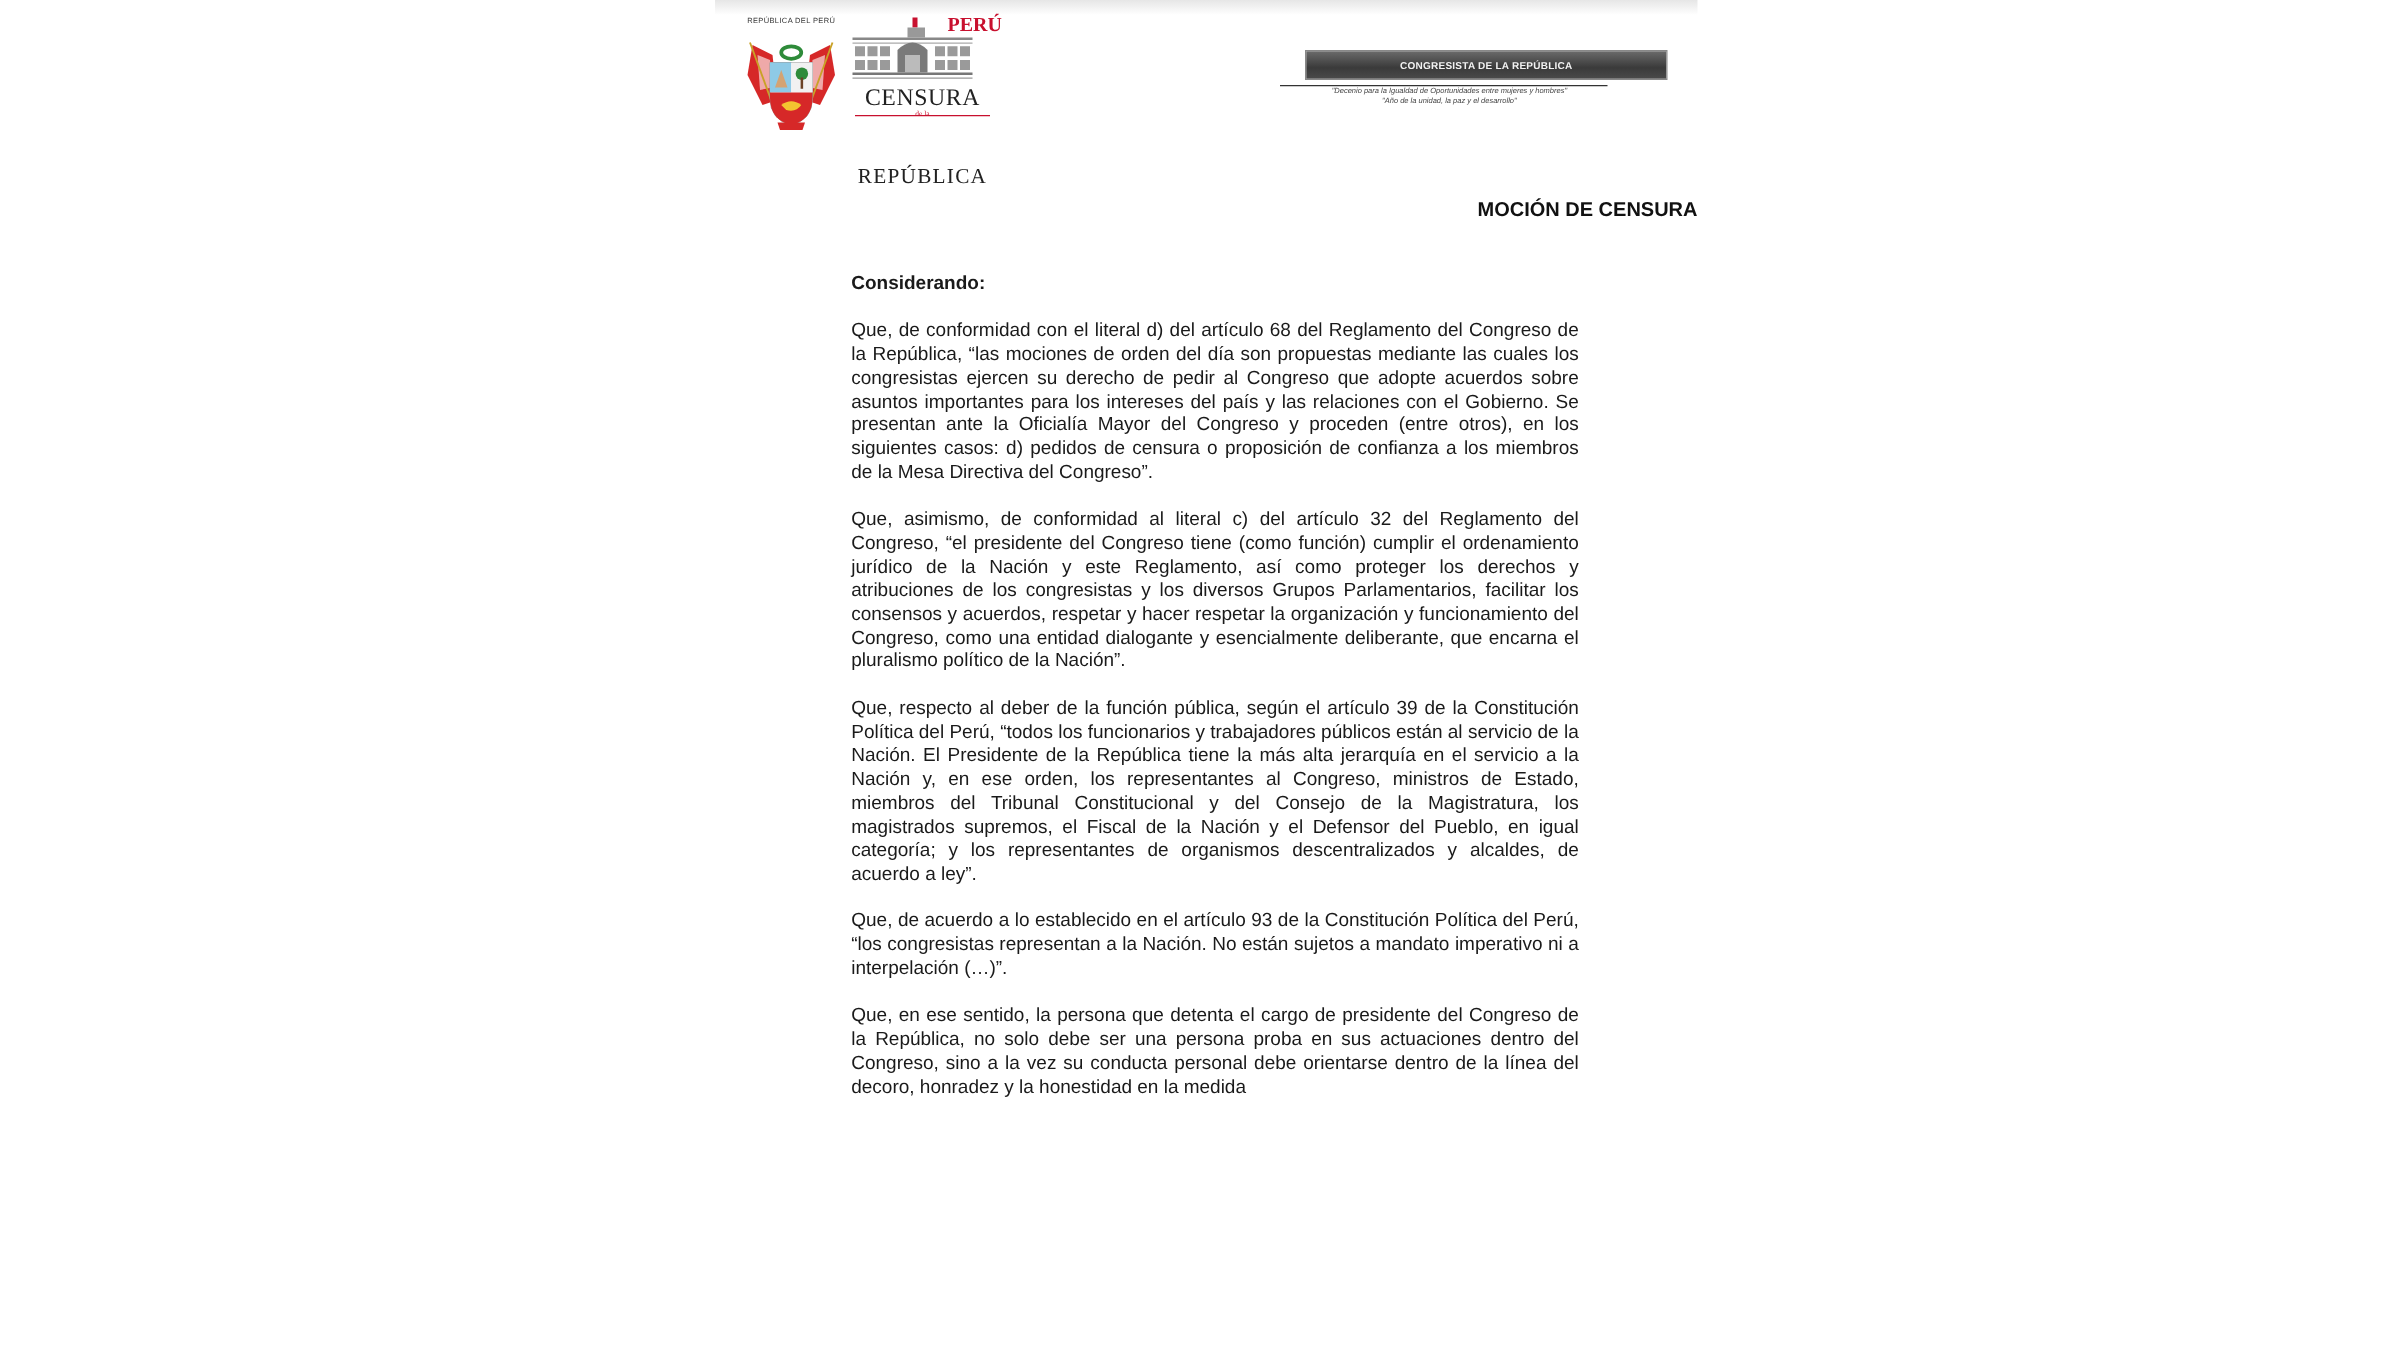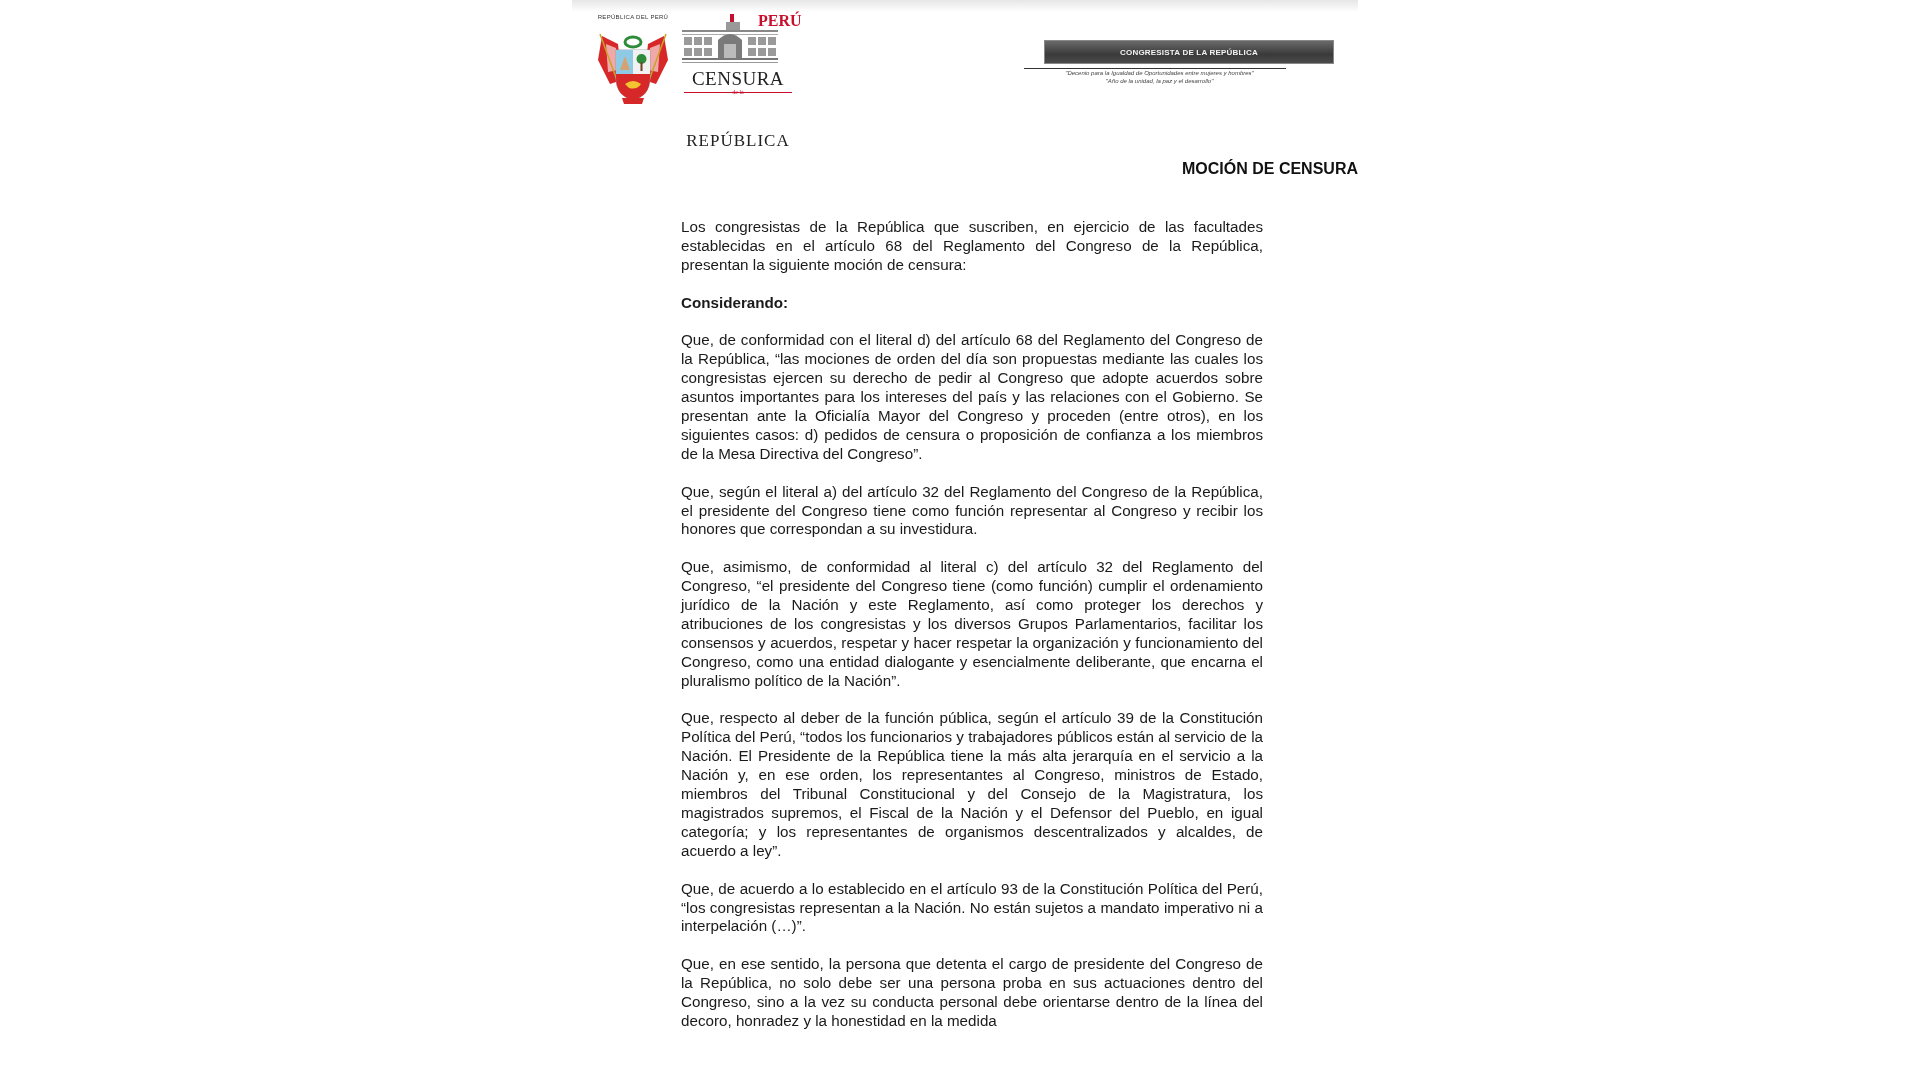--- a/index.html
+++ b/index.html
@@ -142,22 +142,20 @@
   </div>
 
   <div class="hdr-box">CONGRESISTA DE LA REPÚBLICA</div>
   <div class="hdr-rule"></div>
   <div class="hdr-motto l1">"Decenio para la Igualdad de Oportunidades entre mujeres y hombres"</div>
   <div class="hdr-motto l2">"Año de la unidad, la paz y el desarrollo"</div>
 
   <div class="doc-title">MOCIÓN DE CENSURA</div>
 
   <div class="body-text">
-    <p>Los congresistas de la República que suscriben, en ejercicio de las facultades establecidas en el artículo 68 del Reglamento del Congreso de la República, presentan la siguiente moción de censura:</p>
     <h2>Considerando:</h2>
     <p>Que, de conformidad con el literal d) del artículo 68 del Reglamento del Congreso de la República, “las mociones de orden del día son propuestas mediante las cuales los congresistas ejercen su derecho de pedir al Congreso que adopte acuerdos sobre asuntos importantes para los intereses del país y las relaciones con el Gobierno. Se presentan ante la Oficialía Mayor del Congreso y proceden (entre otros), en los siguientes casos: d) pedidos de censura o proposición de confianza a los miembros de la Mesa Directiva del Congreso”.</p>
-    <p>Que, según el literal a) del artículo 32 del Reglamento del Congreso de la República, el presidente del Congreso tiene como función representar al Congreso y recibir los honores que correspondan a su investidura.</p>
     <p>Que, asimismo, de conformidad al literal c) del artículo 32 del Reglamento del Congreso, “el presidente del Congreso tiene (como función) cumplir el ordenamiento jurídico de la Nación y este Reglamento, así como proteger los derechos y atribuciones de los congresistas y los diversos Grupos Parlamentarios, facilitar los consensos y acuerdos, respetar y hacer respetar la organización y funcionamiento del Congreso, como una entidad dialogante y esencialmente deliberante, que encarna el pluralismo político de la Nación”.</p>
     <p>Que, respecto al deber de la función pública, según el artículo 39 de la Constitución Política del Perú, “todos los funcionarios y trabajadores públicos están al servicio de la Nación. El Presidente de la República tiene la más alta jerarquía en el servicio a la Nación y, en ese orden, los representantes al Congreso, ministros de Estado, miembros del Tribunal Constitucional y del Consejo de la Magistratura, los magistrados supremos, el Fiscal de la Nación y el Defensor del Pueblo, en igual categoría; y los representantes de organismos descentralizados y alcaldes, de acuerdo a ley”.</p>
     <p>Que, de acuerdo a lo establecido en el artículo 93 de la Constitución Política del Perú, “los congresistas representan a la Nación. No están sujetos a mandato imperativo ni a interpelación (…)”.</p>
     <p>Que, en ese sentido, la persona que detenta el cargo de presidente del Congreso de la República, no solo debe ser una persona proba en sus actuaciones dentro del Congreso, sino a la vez su conducta personal debe orientarse dentro de la línea del decoro, honradez y la honestidad en la medida</p>
   </div>
 </div>
 
 </body></html>

